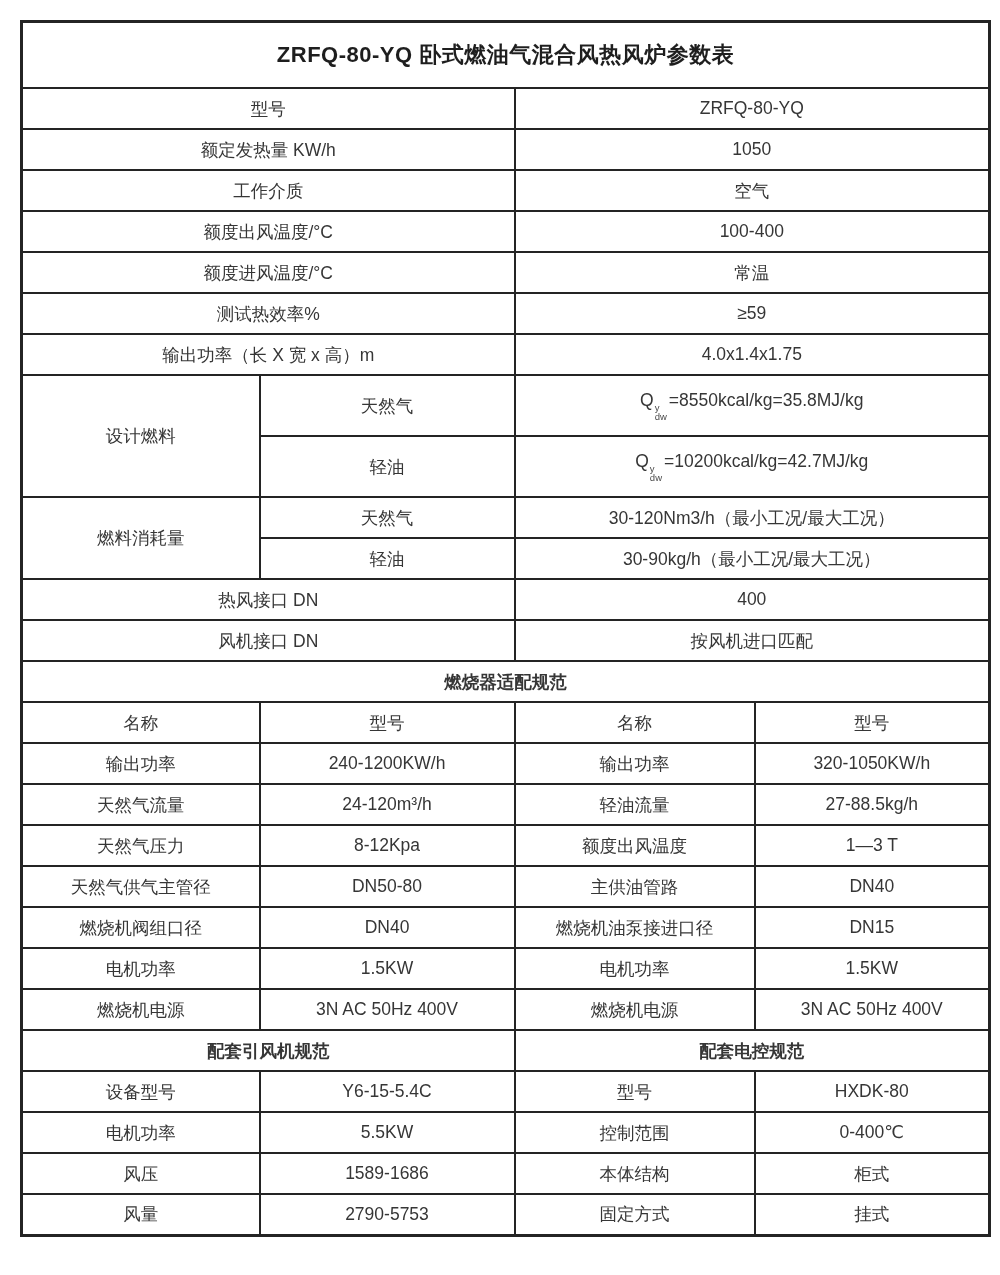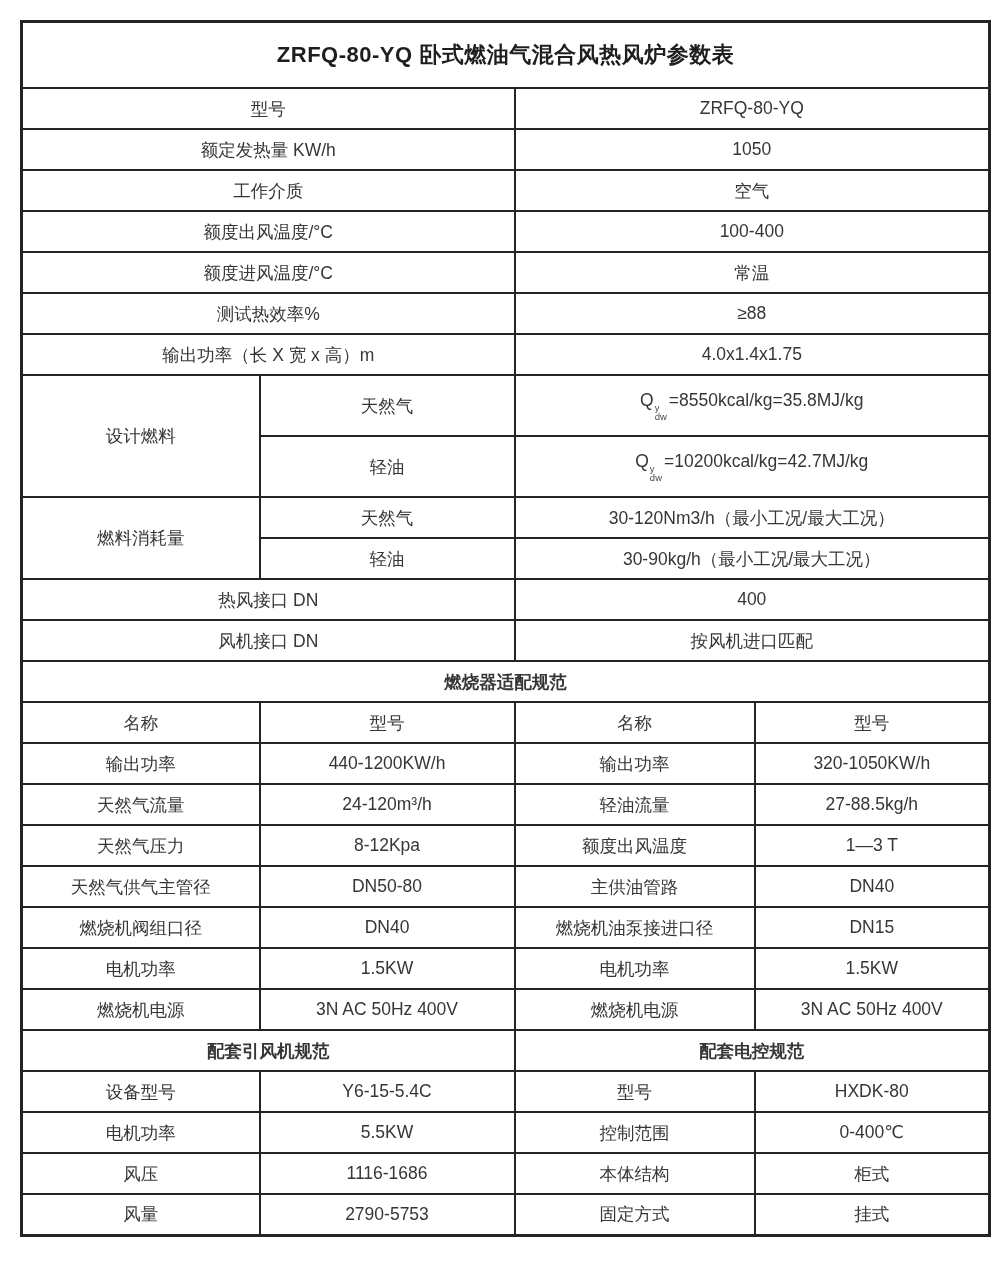--- a/index.html
+++ b/index.html
@@ -91,21 +91,21 @@
     <tr class="row">
       <td colspan="2">额度出风温度/°C</td>
       <td colspan="2">100-400</td>
     </tr>
     <tr class="row">
       <td colspan="2">额度进风温度/°C</td>
       <td colspan="2">常温</td>
     </tr>
     <tr class="row">
       <td colspan="2">测试热效率%</td>
-      <td colspan="2">≥88</td>
+      <td colspan="2">≥59</td>
     </tr>
     <tr class="row">
       <td colspan="2">输出功率（长 X 宽 x 高）m</td>
       <td colspan="2">4.0x1.4x1.75</td>
     </tr>
 
     <tr class="row-tall">
       <td rowspan="2">设计燃料</td>
       <td>天然气</td>
       <td colspan="2"><span>Q</span><span class="qs">
@@ -144,21 +144,21 @@
       <td colspan="4" class="section-head">燃烧器适配规范</td>
     </tr>
     <tr class="row">
       <td>名称</td>
       <td>型号</td>
       <td>名称</td>
       <td>型号</td>
     </tr>
     <tr class="row">
       <td>输出功率</td>
-      <td>440-1200KW/h</td>
+      <td>240-1200KW/h</td>
       <td>输出功率</td>
       <td>320-1050KW/h</td>
     </tr>
     <tr class="row">
       <td>天然气流量</td>
       <td>24-120m³/h</td>
       <td>轻油流量</td>
       <td>27-88.5kg/h</td>
     </tr>
     <tr class="row">
@@ -203,21 +203,21 @@
       <td>HXDK-80</td>
     </tr>
     <tr class="row">
       <td>电机功率</td>
       <td>5.5KW</td>
       <td>控制范围</td>
       <td>0-400℃</td>
     </tr>
     <tr class="row">
       <td>风压</td>
-      <td>1116-1686</td>
+      <td>1589-1686</td>
       <td>本体结构</td>
       <td>柜式</td>
     </tr>
     <tr class="row">
       <td>风量</td>
       <td>2790-5753</td>
       <td>固定方式</td>
       <td>挂式</td>
     </tr>
   </tbody>

